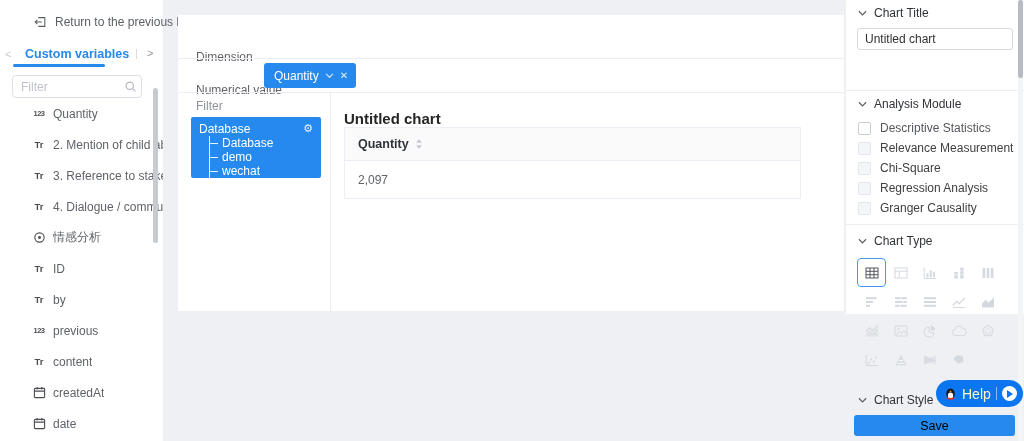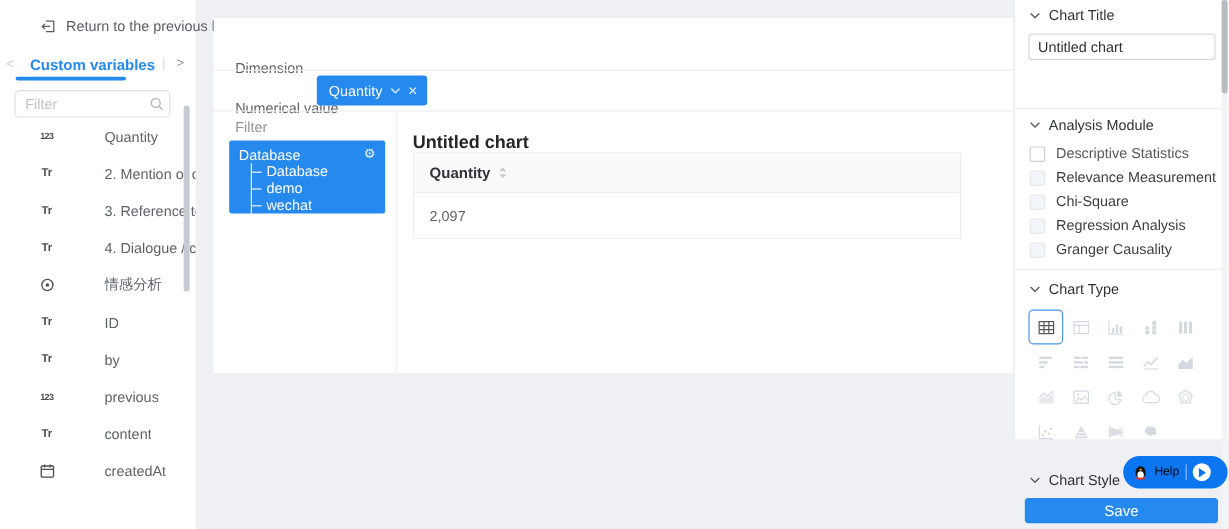--- a/index.html
+++ b/index.html
@@ -13,21 +13,21 @@
   .return-row { position:absolute; left:33px; top:15px; display:flex; align-items:center; gap:8px; font-size:12px; color:#5a5e63; cursor:pointer; white-space:nowrap; }
   .tab-prev { position:absolute; left:5px; top:48px; font-size:11px; color:#c5c8ce; }
   .tab { position:absolute; left:25px; top:47px; font-size:12.5px; font-weight:700; color:#2589ee; cursor:pointer; }
   .tab-handle { position:absolute; left:135px; top:47px; font-size:11px; color:#d4d7dc; }
   .tab-next { position:absolute; left:147px; top:47px; font-size:11px; color:#8f9399; cursor:pointer; }
   .tab-underline { position:absolute; left:13px; top:64px; width:92px; height:3px; background:#2589ee; border-radius:2px; }
   .filter-input { position:absolute; left:12px; top:75px; width:130px; height:23px; border:1px solid #dcdfe6; border-radius:4px; font-size:12px; padding:0 26px 0 8px; color:#303133; outline:none; font-family:inherit; }
   .filter-input::placeholder { color:#bfc3c9; }
   .search-ic { position:absolute; left:124px; top:80px; color:#b4b8bf; }
   #var-list { position:absolute; left:0; top:98px; width:163px; }
-  .vitem { height:31px; display:flex; align-items:center; cursor:pointer;gap:34px; }
+  .vitem { height:31px; display:flex; align-items:center; cursor:pointer; }
   .vic { width:18px; margin-left:30px; display:flex; justify-content:center; color:#4b4e53; flex:none; }
   .num-ic { font-size:7.5px; font-weight:700; letter-spacing:-0.5px; }
   .txt-ic { font-size:9.5px; font-weight:700; }
   .vlabel { margin-left:5px; font-size:12px; color:#5f6368; white-space:nowrap; overflow:hidden; }
   .lscroll { position:absolute; left:153px; top:88px; width:5px; height:155px; background:#c6cad1; border-radius:3px; }
 
   
   #main { left:178px; top:15px; width:666px; height:296px; }
   .row-hr { position:absolute; left:0; width:666px; height:1px; background:#eceef2; }
   .rowlab { position:absolute; font-size:12px; color:#606266; }
@@ -43,44 +43,44 @@
   .tchild { position:relative; padding-left:12px; height:14px; line-height:14px; white-space:nowrap; }
   .tchild::before { content:""; position:absolute; left:0; top:7px; width:8px; height:1px; background:rgba(255,255,255,.9); }
   .cheading { position:absolute; left:166px; top:95px; font-size:15px; font-weight:700; color:#262626; }
   .tbl { position:absolute; left:166px; top:112px; width:457px; border:1px solid #ebeef5; }
   .thead { height:33px; background:#fafafa; border-bottom:1px solid #ebeef5; display:flex; align-items:center; padding-left:13px; gap:6px; }
   .thtext { font-size:12.5px; font-weight:700; color:#2f3338; }
   .sort { display:flex; color:#c6c9cf; cursor:pointer; }
   .trow { height:37px; display:flex; align-items:center; padding-left:13px; font-size:12px; color:#5f6368; background:#fff; }
 
   
-  #right { left:846px; top:0; width:178px; height:366px; }
+  #right { left:846px; top:0; width:178px; height:314px; }
   .sec { position:absolute; left:12px; display:flex; align-items:center; gap:7px; font-size:12px; color:#2f3338; font-weight:500; cursor:pointer; }
   .sec .chev { color:#5a5e63; display:flex; }
   .hr { position:absolute; left:0; width:178px; height:1px; background:#eceef2; }
   .title-input { position:absolute; left:11px; top:28px; width:156px; height:22px; border:1px solid #d9d9d9; border-radius:3px; font-size:12px; color:#303133; padding:0 7px; outline:none; font-family:inherit; }
   .subtitle-ta { position:absolute; left:11px; top:56px; width:156px; height:26px; border:1px solid #d9d9d9; border-radius:3px; font-size:12px; color:#303133; padding:4px 7px; outline:none; resize:both; font-family:inherit; }
   .subtitle-ta::placeholder { color:#c0c4cc; }
   #stat-options { position:absolute; left:12px; top:118px; }
   .opt { height:20px; display:flex; align-items:center; gap:9px; cursor:pointer; }
   .cbox { width:13px; height:13px; border:1px solid #c9cdd4; border-radius:2px; background:#fff; flex:none; }
   .olabel { font-size:12px; color:#54575c; white-space:nowrap; }
   .opt.disabled .cbox { background:#f4f5f8; border-color:#e3e6ea; }
   .opt.disabled .olabel { color:#404040; }
   #type-grid { position:absolute; left:11px; top:258px; display:grid; grid-template-columns:repeat(5,29px); grid-auto-rows:29px; }
   .cell { display:flex; align-items:center; justify-content:center; cursor:pointer; }
   .cell.sel { border:1px solid #4a97ee; border-radius:4px; background:#fff; }
   .ticon { color:#d4d8df; display:flex; }
   .cell.sel .ticon { color:#54575c; }
   .help-pill { position:absolute; left:90px; top:380px; height:27px; width:87px; background:#0c76f0; border-radius:14px; display:flex; align-items:center; padding:0 5px 0 8px; gap:5px; cursor:pointer; z-index:3; }
-  .help-label { color:#000000; font-size:10px; }
+  .help-label { color:#fef9c3; font-size:14px; }
   .help-div { width:1px; height:13px; background:rgba(255,255,255,.5); }
   .play-circle { width:15px; height:15px; border-radius:50%; background:#fff; display:flex; align-items:center; justify-content:center; flex:none; }
   .play-tri { width:0; height:0; border-left:6px solid #0c76f0; border-top:4px solid transparent; border-bottom:4px solid transparent; margin-left:2px; }
-  .save { position:absolute; left:8px; top:415px; width:161px; height:21px; background:#2589ee; border:none; border-radius:3px; color:#ffffff; font-size:12.5px; cursor:pointer; font-family:inherit; }
+  .save { position:absolute; left:8px; top:415px; width:161px; height:21px; background:#2589ee; border:none; border-radius:3px; color:#000000; font-size:12.5px; cursor:pointer; font-family:inherit; }
   .rscroll-track { position:absolute; right:1px; top:0; width:5px; height:441px; background:#f3f4f6; }
   .rscroll-thumb { position:absolute; top:0; left:0; width:5px; height:78px; background:#b7bbc2; border-radius:3px; }
 </style>
 </head>
 <body>
 
 <div id="left" class="panel">
   <div class="return-row">
     <span>
       <svg width="14" height="14" viewBox="0 0 16 16">
@@ -162,20 +162,29 @@
       </div>
       <div class="vitem">
         <span class="vic">
           <svg width="13" height="13" viewBox="0 0 14 14">
             <rect x="1.5" y="2.5" width="11" height="10" rx="1" fill="none" stroke="currentColor" stroke-width="1.2"></rect>
             <path d="M1.5 5.5h11M4.5 1.2v2.6M9.5 1.2v2.6" stroke="currentColor" stroke-width="1.2" fill="none"></path>
           </svg>
         </span>
         <span class="vlabel">createdAt</span>
       </div>
+      <div class="vitem">
+        <span class="vic">
+          <svg width="13" height="13" viewBox="0 0 14 14">
+            <rect x="1.5" y="2.5" width="11" height="10" rx="1" fill="none" stroke="currentColor" stroke-width="1.2"></rect>
+            <path d="M1.5 5.5h11M4.5 1.2v2.6M9.5 1.2v2.6" stroke="currentColor" stroke-width="1.2" fill="none"></path>
+          </svg>
+        </span>
+        <span class="vlabel">date</span>
+      </div>
     </div>
   <div class="lscroll"></div>
 </div>
 
 <div id="main" class="panel">
   <span class="rowlab" style="left:18px; top:35px;">Dimension</span>
   <div class="row-hr" style="top:43px;"></div>
 
   <span class="rowlab" style="left:18px; top:68px;">Numerical value</span>
   <div class="chip">

